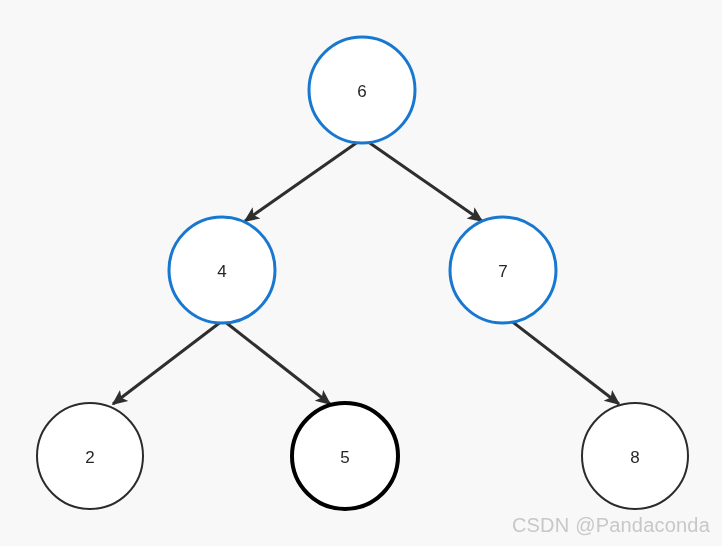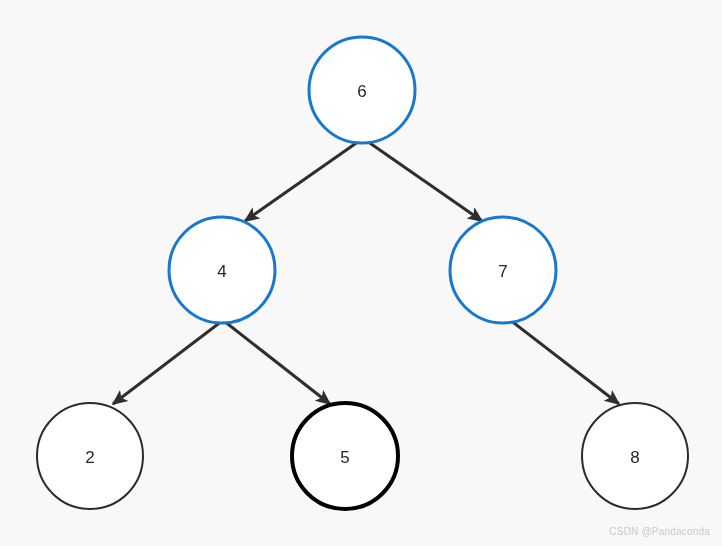--- a/index.html
+++ b/index.html
@@ -40,21 +40,21 @@
     fill: #262626;
     text-anchor: middle;
     dominant-baseline: central;
     user-select: none;
   }
   .watermark {
     position: absolute;
     right: 12px;
     bottom: 9px;
     font-family: "Liberation Sans", sans-serif;
-    font-size: 10px;
+    font-size: 20px;
     color: #c8c8c8;
     letter-spacing: 0.2px;
     white-space: nowrap;
   }
 </style>
 </head>
 <body>
 
 <div id="canvas-wrap">
 

